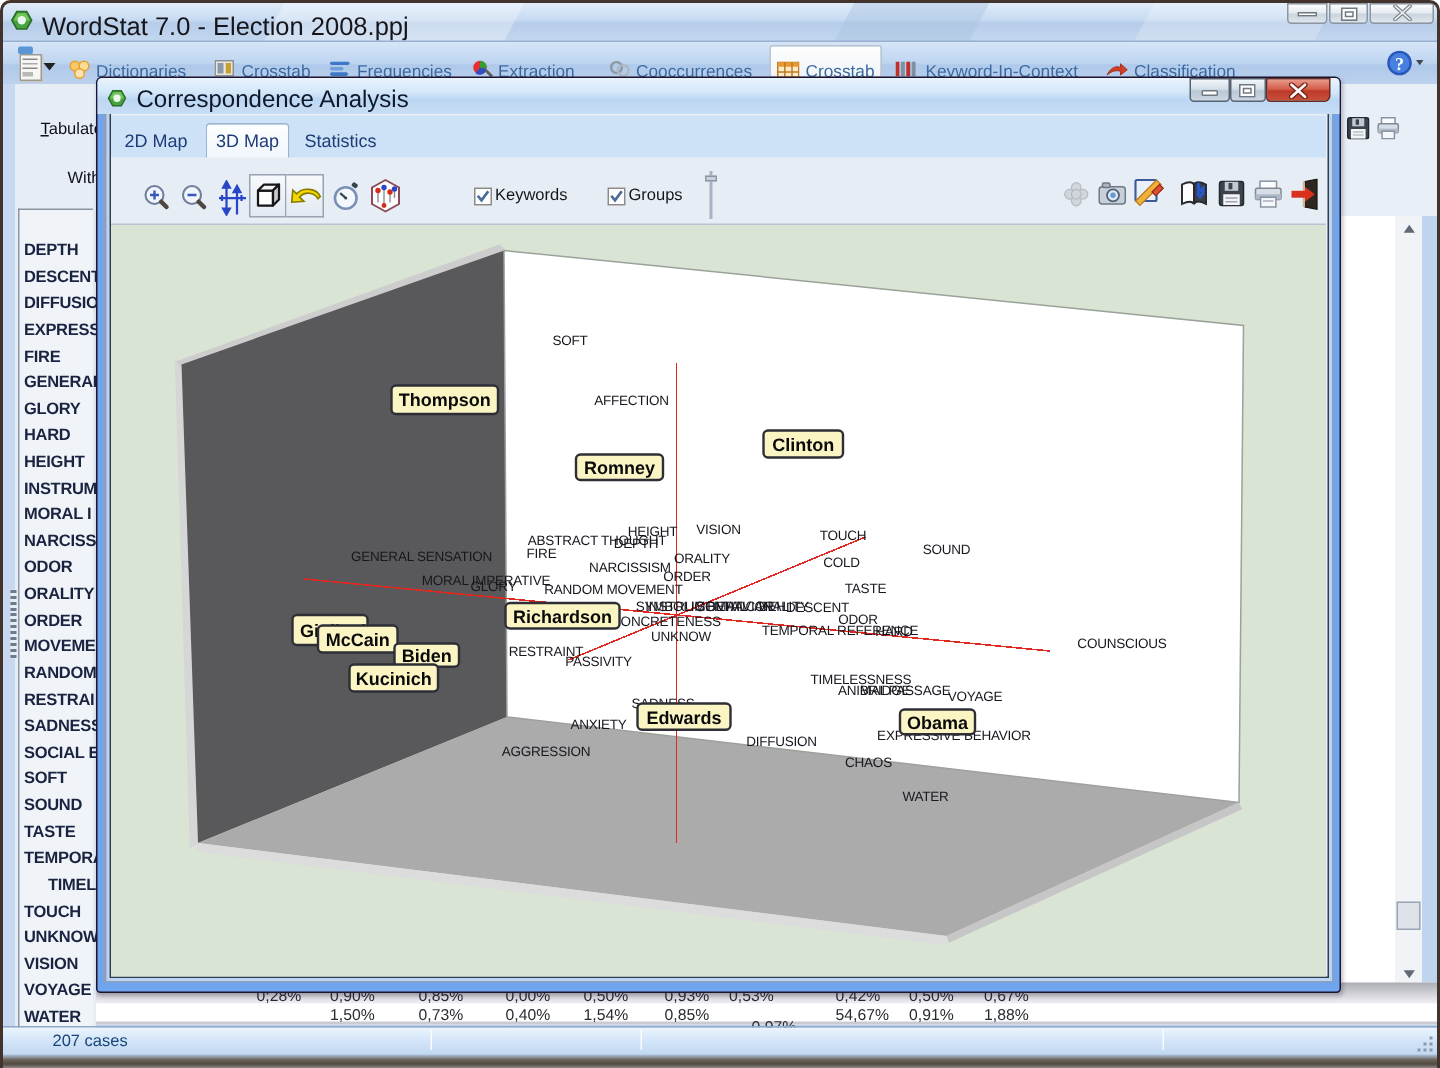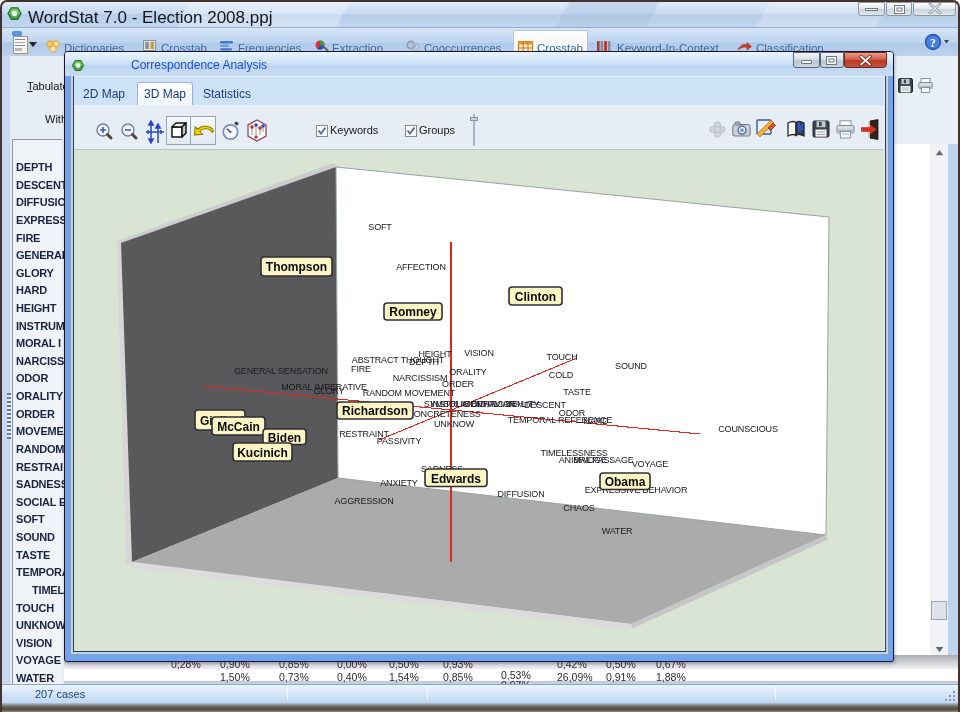--- a/index.html
+++ b/index.html
@@ -30,21 +30,21 @@
 
 #bottomtable { left:64px; top:655px; width:894px; height:28px; background:#FFFFFF; }
 .pval { position:absolute; font-size:10.5px; color:#2A2A34; }
 
 #statusbar { left:2px; top:684px; width:956px; height:20px; background:linear-gradient(#EAF4FE, #D2E4F7 50%, #BFD7F0); border-top:1px solid #90A8C8; }
 #bottomedge { left:0px; top:703px; width:960px; height:9px; background:linear-gradient(#B0C4DC 0%, #6A625A 40%, #52483E 70%, #8A8A88 100%); }
 
 #dialog { left:64px; top:51px; width:830px; height:611px; }
 #dframe { position:absolute; left:0; top:0; width:830px; height:611px; background:#6EA5EE; border:1px solid #1E1430; border-radius:4px 4px 3px 3px; box-shadow:1px 2px 3px rgba(40,40,60,0.30); }
 #dtitle { position:absolute; left:1px; top:1px; width:828px; height:24px; background:linear-gradient(#E9F4FD 0%, #D3E7FA 40%, #BCD6F2 60%, #C8DDF4 100%); border-radius:3px 3px 0 0; }
-.dtitletext { font-size:12px; color:#1d4ed8;margin-left:40px; }
+.dtitletext { font-size:16px; color:#0f172a; }
 #dtabstrip { position:absolute; left:10px; top:26px; width:810px; height:30px; background:#CDE1F7; }
 .tab { position:absolute; top:7px; font-size:12px; color:#1E3C78; }
 #activetab { position:absolute; left:73px; top:30.5px; width:56px; height:25.5px; background:linear-gradient(#FDFEFF,#EFF5FC); border:1px solid #9DB4D0; border-bottom:none; border-radius:3px 3px 0 0; }
 #dtoolbar { position:absolute; left:10px; top:54px; width:810px; height:45px; background:#E7EDF5; border-bottom:1px solid #B8C4D4; }
 #dplot { position:absolute; left:10px; top:99px; width:810px; height:501px; background:#D9E4D4; }
 .cb { position:absolute; width:12px; height:12px; background:#FDFDFD; border:1px solid #8A8A8A; }
 .cblabel { position:absolute; font-size:11px; font-weight:normal; color:#15151A; }
 </style>
 </head>
 <body>
@@ -199,32 +199,32 @@
     </svg>
   <div class="a" id="bottomtable"></div>
   <div class="a" style="left:64px; top:655px; width:894px; height:14px; background:linear-gradient(#ACACB4 0%, #DCDCE2 70%, #F0F0F3 100%);"></div>
   <div class="a" style="left:64px; top:681px; width:894px; height:2px; background:#C8CCD2;"></div>
   <div class="pval a" style="left:171px; top:658px;">0,28%</div>
   <div class="pval a" style="left:220px; top:658px;">0,90%</div>
   <div class="pval a" style="left:279px; top:658px;">0,85%</div>
   <div class="pval a" style="left:337px; top:658px;">0,00%</div>
   <div class="pval a" style="left:389px; top:658px;">0,50%</div>
   <div class="pval a" style="left:443px; top:658px;">0,93%</div>
-  <div class="pval a" style="left:501px; top:658px;margin-top:11px;">0,53%</div>
+  <div class="pval a" style="left:486px; top:658px;">0,53%</div>
   <div class="pval a" style="left:557px; top:658px;">0,42%</div>
   <div class="pval a" style="left:606px; top:658px;">0,50%</div>
   <div class="pval a" style="left:656px; top:658px;">0,67%</div>
   <div class="pval a" style="left:171px; top:652px;font-weight:bold;">0,62%</div>
   <div class="pval a" style="left:220px; top:671px;">1,50%</div>
   <div class="pval a" style="left:279px; top:671px;">0,73%</div>
   <div class="pval a" style="left:337px; top:671px;">0,40%</div>
   <div class="pval a" style="left:389px; top:671px;">1,54%</div>
   <div class="pval a" style="left:443px; top:671px;">0,85%</div>
   <div class="pval a" style="left:501px; top:679px;">0,97%</div>
-  <div class="pval a" style="left:557px; top:671px;">26,09%</div>
+  <div class="pval a" style="left:557px; top:671px;">54,67%</div>
   <div class="pval a" style="left:606px; top:671px;">0,91%</div>
   <div class="pval a" style="left:656px; top:671px;">1,88%</div>
   <div class="a" id="statusbar"></div>
   <div class="a" style="left:287px; top:686px; width:1px; height:14px; background:#F8FBFE;"></div>
   <div class="a" style="left:427px; top:686px; width:1px; height:14px; background:#F8FBFE;"></div>
   <div class="a" style="left:775px; top:686px; width:1px; height:14px; background:#F8FBFE;"></div>
   <svg class="a" style="left:944px; top:690px;" width="13" height="13" viewBox="0 0 13 13">
     <g fill="#8A9AAC">
         <rect x="9" y="9" width="2" height="2"></rect>
         <rect x="9" y="5" width="2" height="2"></rect>

